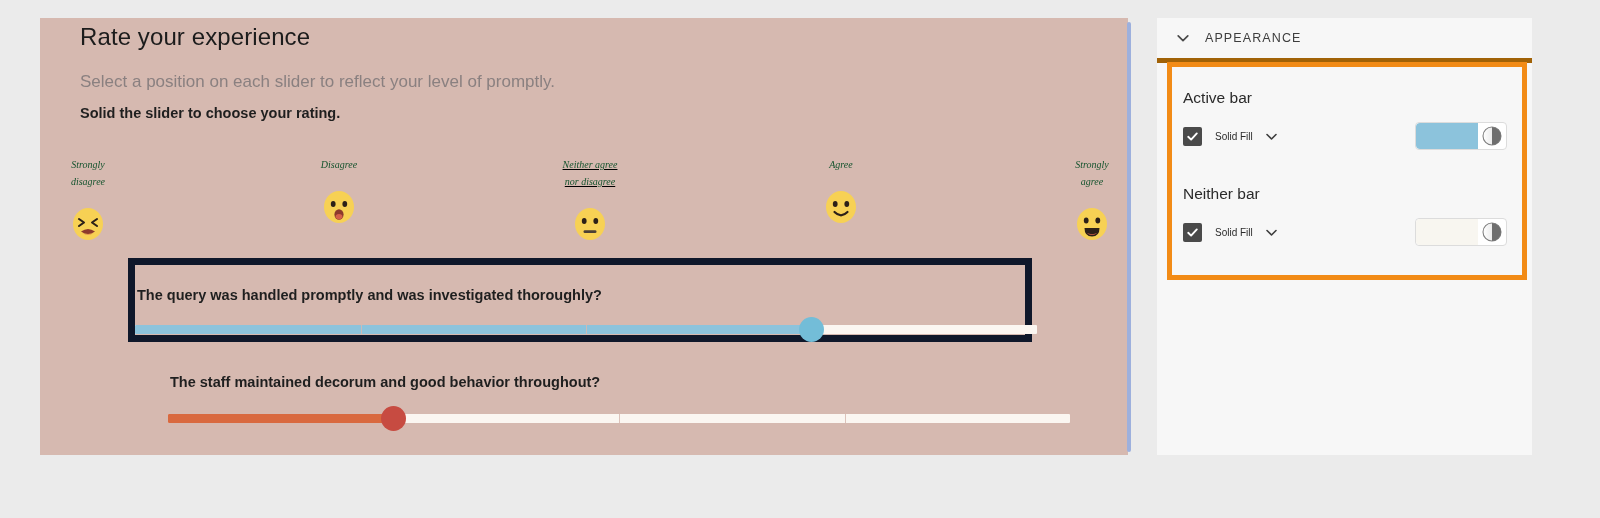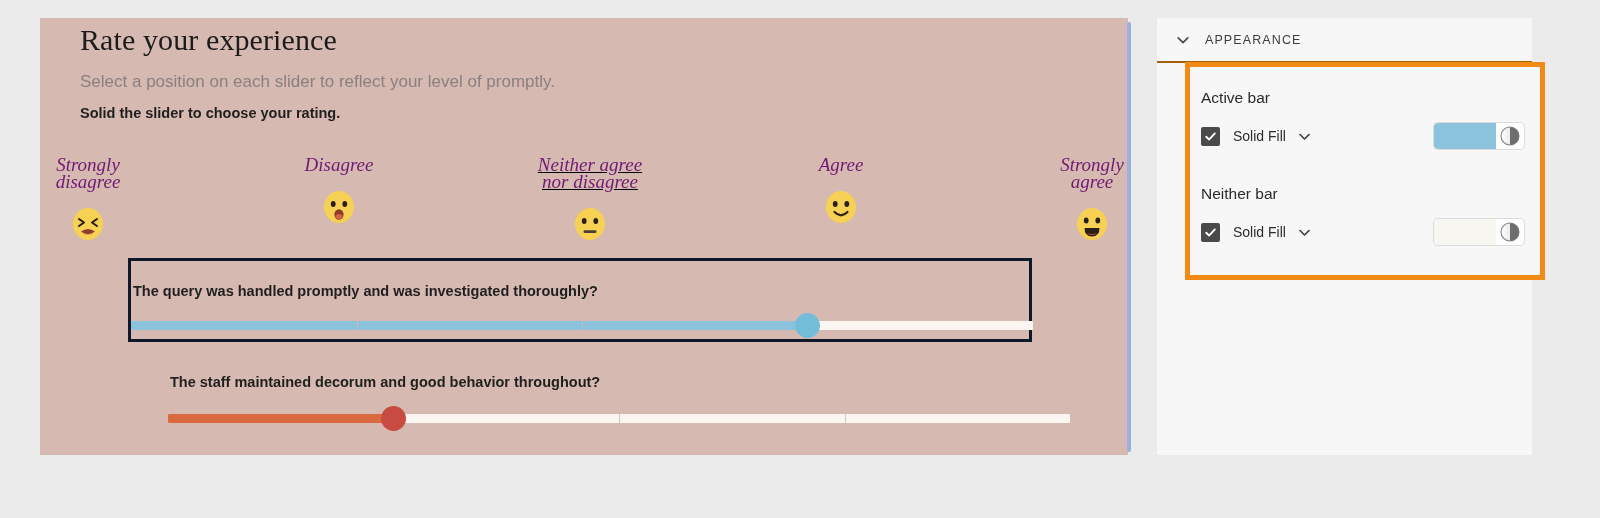--- a/index.html
+++ b/index.html
@@ -23,22 +23,22 @@
     width: 1088px;
     height: 437px;
     background: #d6b9b0;
     overflow: hidden;
   }
 
   #survey-title {
     position: absolute;
     left: 40px;
     top: 5px;
-    font-family: Liberation Serif, serif;
-    font-size: 30px;
+    font-family: Liberation Sans, sans-serif;
+    font-size: 24px;
     color: #1c1c1c;
     letter-spacing: 0.1px;
     white-space: nowrap;
     text-align: center;
   }
 
   #survey-subtitle {
     position: absolute;
     left: 40px;
     top: 54px;
@@ -68,43 +68,43 @@
   .scale-col {
     position: absolute;
     top: 0;
     width: 160px;
     margin-left: -80px;
     text-align: center;
   }
   .scale-label {
     font-family: "Liberation Serif", serif;
     font-style: italic;
-    font-size: 19px;
+    font-size: 10px;
     line-height: 17px;
-    color: #701a75;
+    color: #14532d;
   }
   .scale-emoji {
     margin-top: 14px;
     height: 40px;
     display: flex;
     align-items: center;
     justify-content: center;
   }
   .scale-emoji svg { display: block; }
 
   
   .slider-block {
     position: absolute;
     left: 88px;
     width: 904px;
   }
   #slider-block-1 {
     top: 240px;
     height: 84px;
-    border: 3px solid #0f172a;
+    border: 7px solid #0f172a;
     box-sizing: border-box;
   }
   #slider-block-2 {
     top: 348px;
     height: 72px;
   }
   .slider-question {
     position: absolute;
     left: 2px;
     top: 22px;
@@ -181,21 +181,21 @@
   #panel-section-header {
     position: absolute;
     left: 0;
     top: 0;
     width: 100%;
     height: 45px;
     display: flex;
     align-items: center;
     padding-left: 18px;
     box-sizing: border-box;
-    border-bottom: 2px solid #a16207;
+    border-bottom: 5px solid #a16207;
   }
   #panel-section-header .chev {
     width: 16px;
     height: 16px;
     margin-right: 14px;
     display: block;
   }
   #panel-section-title {
     font-size: 12.5px;
     letter-spacing: 1.1px;
@@ -205,21 +205,20 @@
 
   #appearance-highlight {
     position: absolute;
     left: 10px;
     top: 44px;
     width: 360px;
     height: 218px;
     border: 5px solid #f28b16;
     background: #f7f7f7;
     box-sizing: border-box;
-    margin-left: 18px;
   }
 
   .prop-group { position: absolute; left: 11px; width: 330px; }
   #group-active   { top: 22px; }
   #group-inactive { top: 118px; }
 
   .prop-group-label {
     font-size: 15.5px;
     color: #2b2b2b;
     line-height: 18px;
@@ -240,21 +239,21 @@
     background: #4a4a4a;
     display: flex;
     align-items: center;
     justify-content: center;
     flex: none;
   }
   .checkbox svg { display: block; }
 
   .fill-type-label {
     margin-left: 13px;
-    font-size: 14px;
+    font-size: 10px;
     color: #2b2b2b;
     white-space: nowrap;
   }
   .fill-chevron {
     margin-left: 11px;
     width: 15px;
     height: 15px;
     display: block;
   }
 

